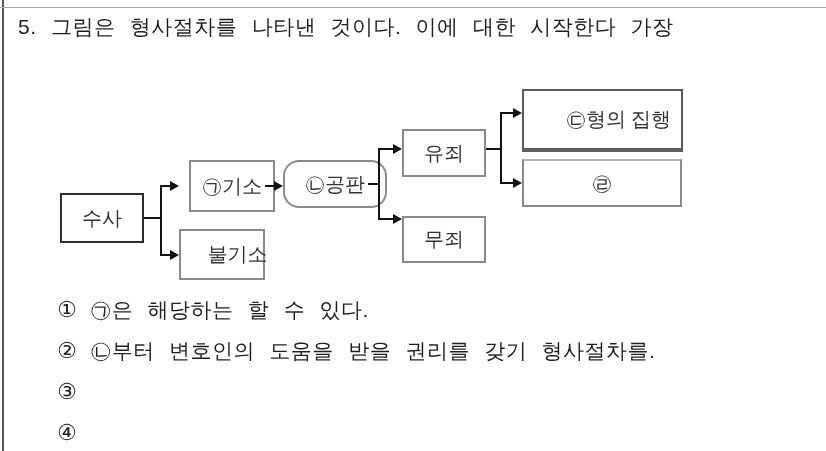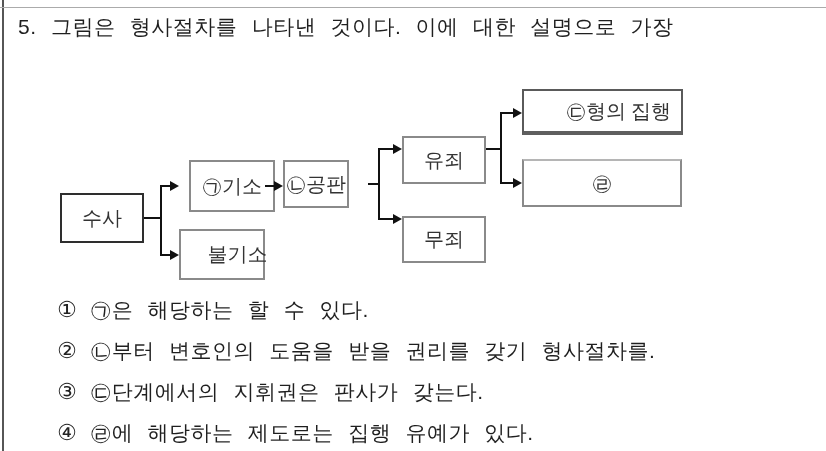--- a/index.html
+++ b/index.html
@@ -56,24 +56,24 @@
     justify-content: center;
     white-space: nowrap;
   }
   .fnode.dark  { border-color: #2e2e2e; font-family: Liberation Mono, monospace; }
   .fnode.heavy { border-color: #5a5a5a; border-bottom: 4px solid #5f5f5f; }
   .fnode.lighttop { border-top-color: #b5b5b5; }
 
   .n-susa    { left: 60px;  top: 113px; width: 84px;  height: 50px; }
   .n-giso    { left: 189px; top: 80px;  width: 86px;  height: 52px; }
   .n-bulgiso { left: 179px; top: 149px; width: 86px;  height: 51px; padding-left: 31px; }
-  .n-gongpan { left: 283px; top: 80px;  width: 66px;  height: 48px; }
-  .n-yujoe   { left: 402px; top: 56px;  width: 84px;  height: 48px; }
+  .n-gongpan { left: 283px; top: 80px;  width: 104px;  height: 48px; border-radius: 16px; }
+  .n-yujoe   { left: 402px; top: 49px;  width: 84px;  height: 48px; }
   .n-mujoe   { left: 402px; top: 116px; width: 84px;  height: 47px; margin-top: 20px; }
-  .n-hyeong  { left: 522px; top: 9px;   width: 161px; height: 46px; padding-left: 32px; }
+  .n-hyeong  { left: 522px; top: 9px;   width: 161px; height: 63px; padding-left: 32px; }
   .n-rieul   { left: 522px; top: 79px;  width: 160px; height: 48px; }
 
   .hline, .vline { position: absolute; background: #111111; }
   .hline { height: 2px; }
   .vline { width: 2px; }
   .arrow-r {
     position: absolute;
     width: 0; height: 0;
     border-top: 5px solid transparent;
     border-bottom: 5px solid transparent;
@@ -106,21 +106,21 @@
 <body>
 
 <div class="page">
 
   <div class="rule-left"></div>
   <div class="rule-top"></div>
 
   <div class="question">
     <div class="qnum">5.</div>
     <div>
-      <div>그림은 형사절차를 나타낸 것이다. 이에 대한 설명으로 가장</div>
+      <div>그림은 형사절차를 나타낸 것이다. 이에 대한 시작한다 가장</div>
     </div>
   </div>
 
   <div class="flowchart">
 
     <div class="fnode dark n-susa">수사</div>
     <div class="fnode n-giso">㉠기소</div>
     <div class="fnode n-bulgiso">불기소</div>
     <div class="fnode n-gongpan">㉡공판</div>
     <div class="fnode n-yujoe">유죄</div>
@@ -157,21 +157,19 @@
     <li class="choice">
       <span class="marker">①</span>
       <span>㉠은 해당하는 할 수 있다.</span>
     </li>
     <li class="choice">
       <span class="marker">②</span>
       <span>㉡부터 변호인의 도움을 받을 권리를 갖기 형사절차를.</span>
     </li>
     <li class="choice">
       <span class="marker">③</span>
-      <span>㉢단계에서의 지휘권은 판사가 갖는다.</span>
     </li>
     <li class="choice">
       <span class="marker">④</span>
-      <span>㉣에 해당하는 제도로는 집행 유예가 있다.</span>
     </li>
   </ol>
 
 </div>
 
 </body></html>

